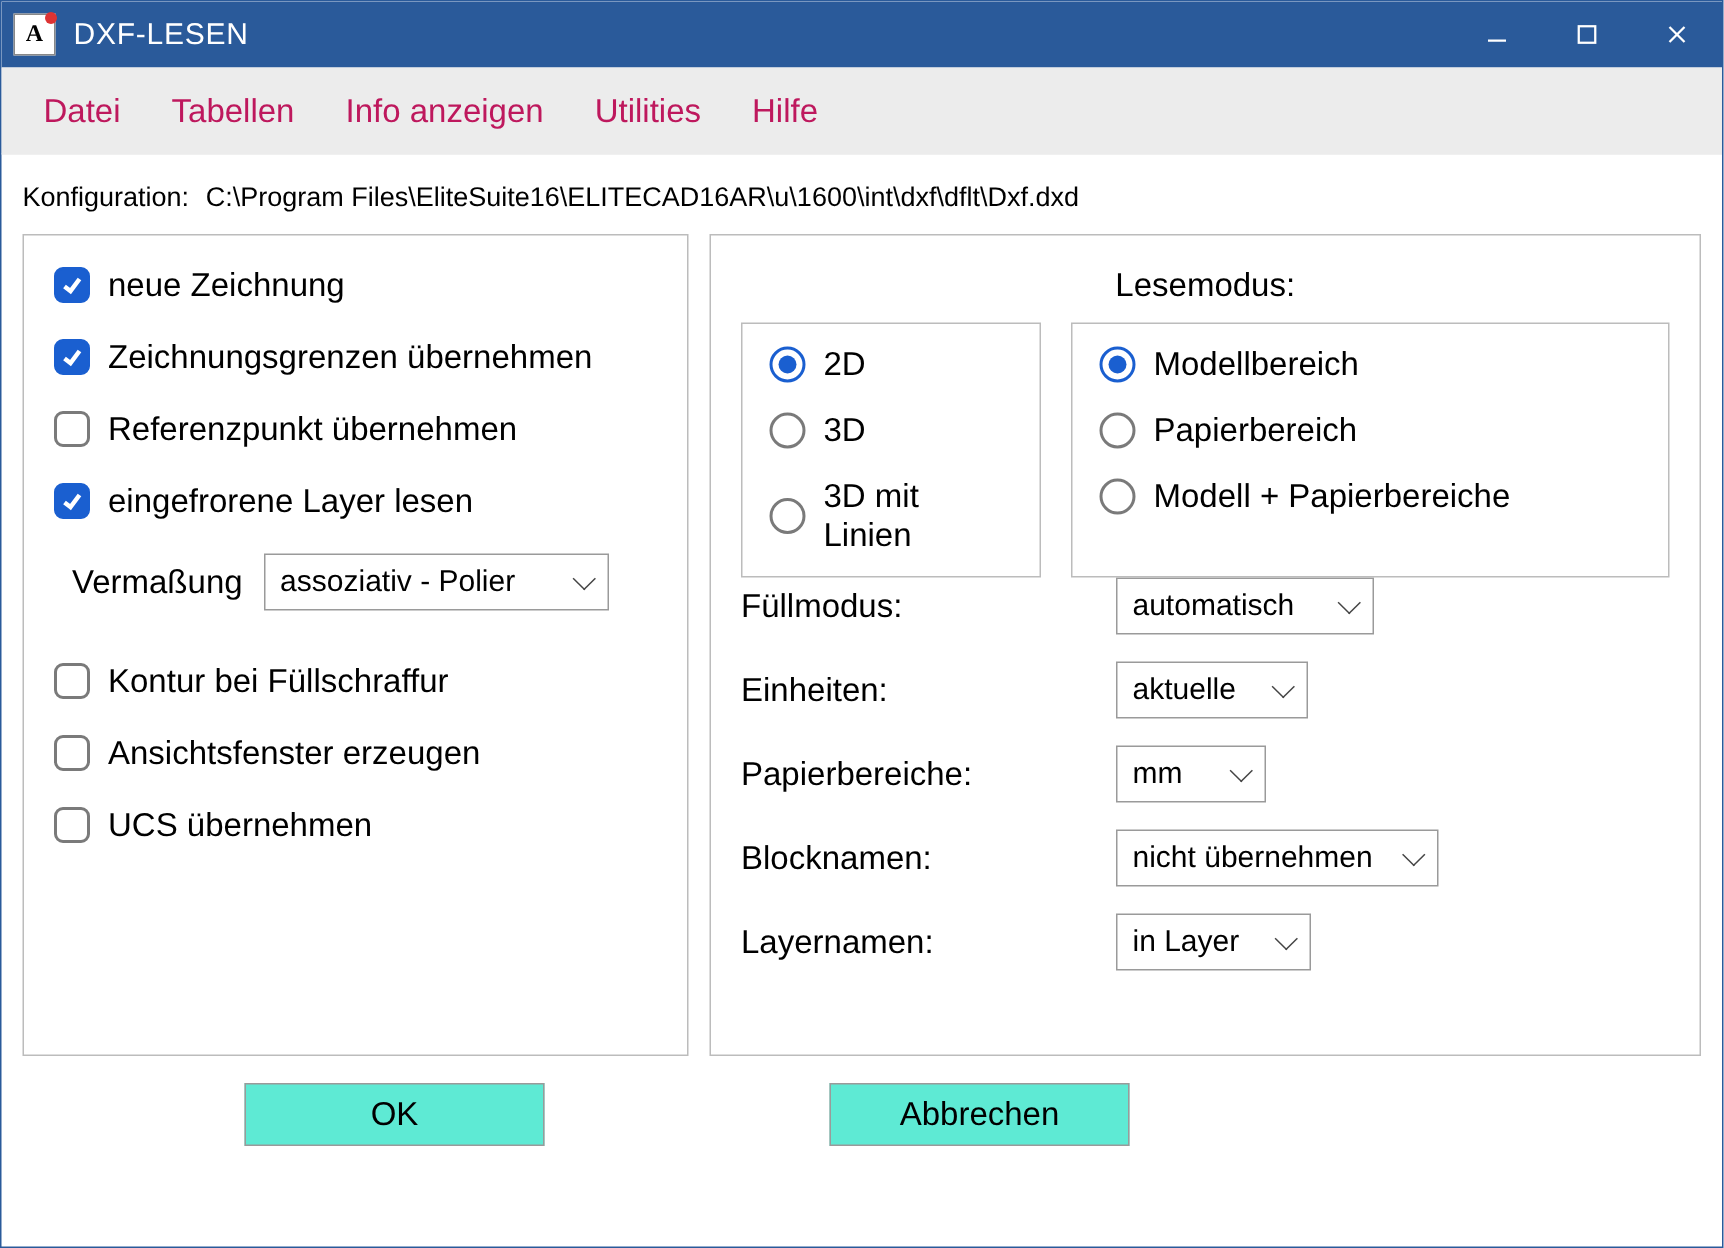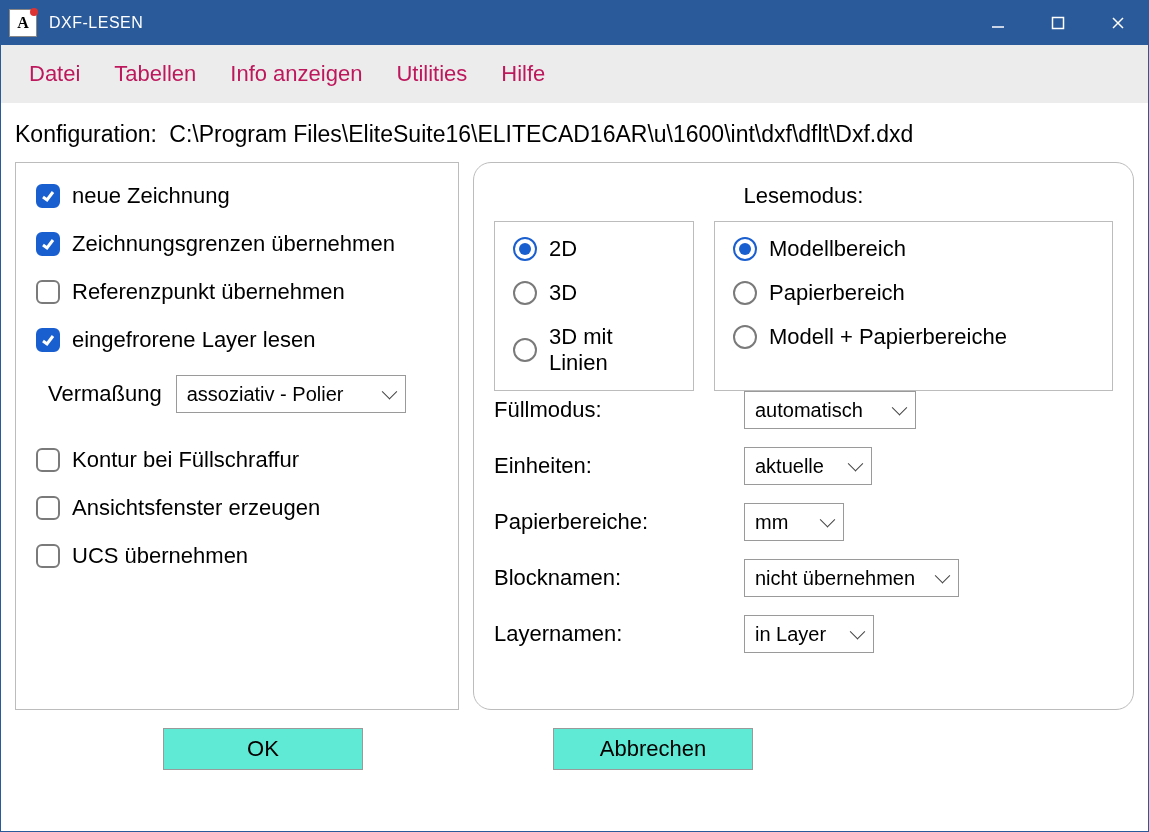--- a/index.html
+++ b/index.html
@@ -37,21 +37,21 @@
     position: relative;
   }
   .titlebar .app-icon::after{
     content:"";
     position:absolute;
     top:-2px; right:-2px;
     width:8px;height:8px;
     background:#d33;
     border-radius:50%;
   }
-  .titlebar .title { font-size: 16px; letter-spacing: .5px; text-align: center; }
+  .titlebar .title { font-size: 20px; letter-spacing: .5px; text-align: center; }
   .titlebar .spacer { flex: 1; }
   .titlebar .winbtn {
     width: 60px; height: 44px;
     display: flex; align-items: center; justify-content: center;
     color: #fff;
   }
   .titlebar .winbtn svg { stroke: #fff; stroke-width: 1.5; fill: none; }
 
   
   .menubar {
@@ -62,39 +62,39 @@
     align-items: center;
     gap: 34px;
     padding: 0 28px;
     font-size: 22px;
   }
   .menubar .menuitem { color: #be185d; }
 
   
   .configline {
     padding: 18px 14px 14px 14px;
-    font-size: 23px;
+    font-size: 18px;
     white-space: nowrap;
   }
   .configline .lbl { margin-right: 6px; }
 
   
   .main {
     display: flex;
     gap: 14px;
     padding: 0 14px 0 14px;
   }
   .panel {
     border: 1px solid #bcbcbc;
     background: #fff;
     padding: 20px 20px 20px 20px;
     height: 548px;
   }
   .panel-left { width: 444px; }
-  .panel-right { flex: 1; border-radius: 18px; }
+  .panel-right { flex: 1; }
 
   
   .chk-row {
     display: flex;
     align-items: center;
     gap: 12px;
     margin-bottom: 22px;
     font-size: 22px;
   }
   .chk {

